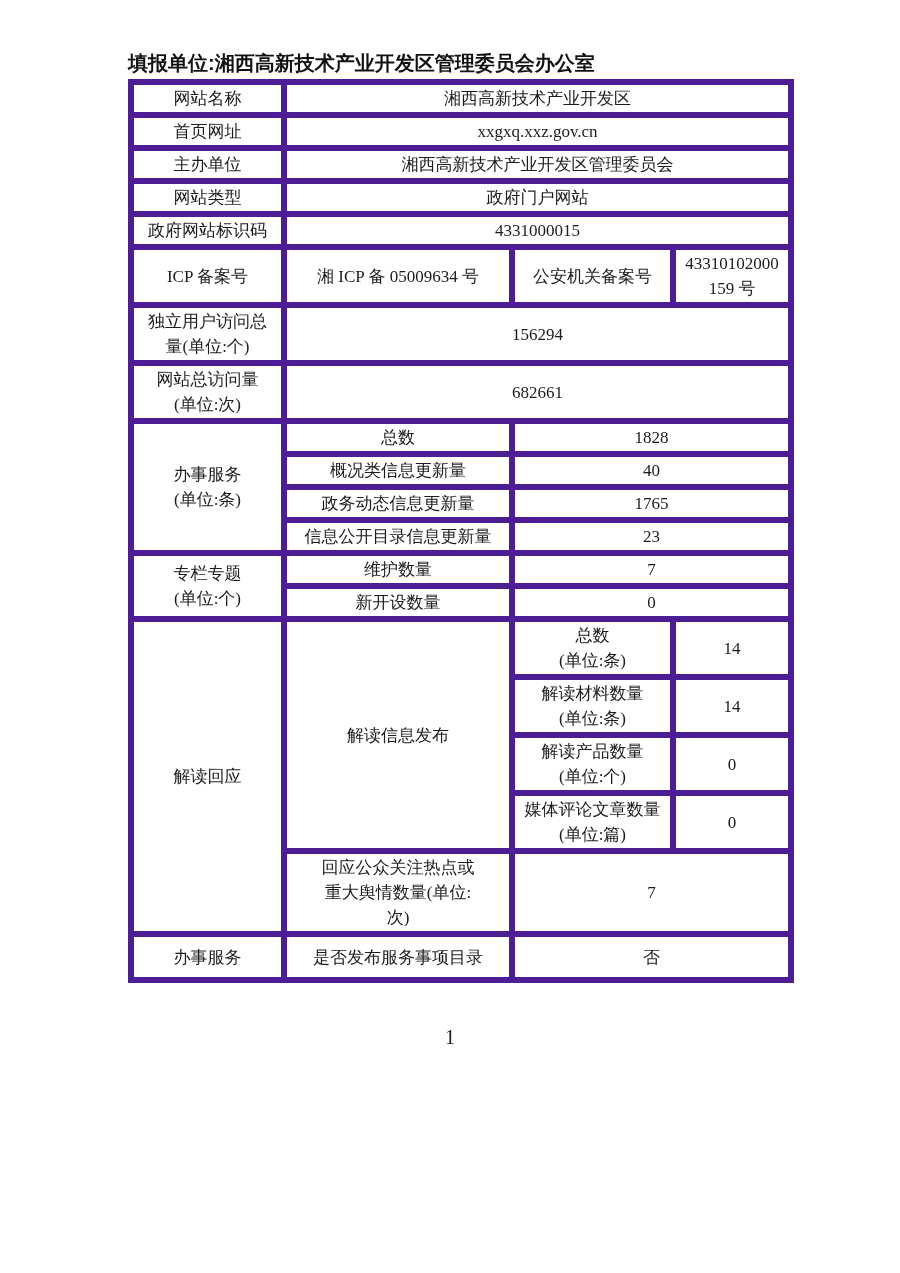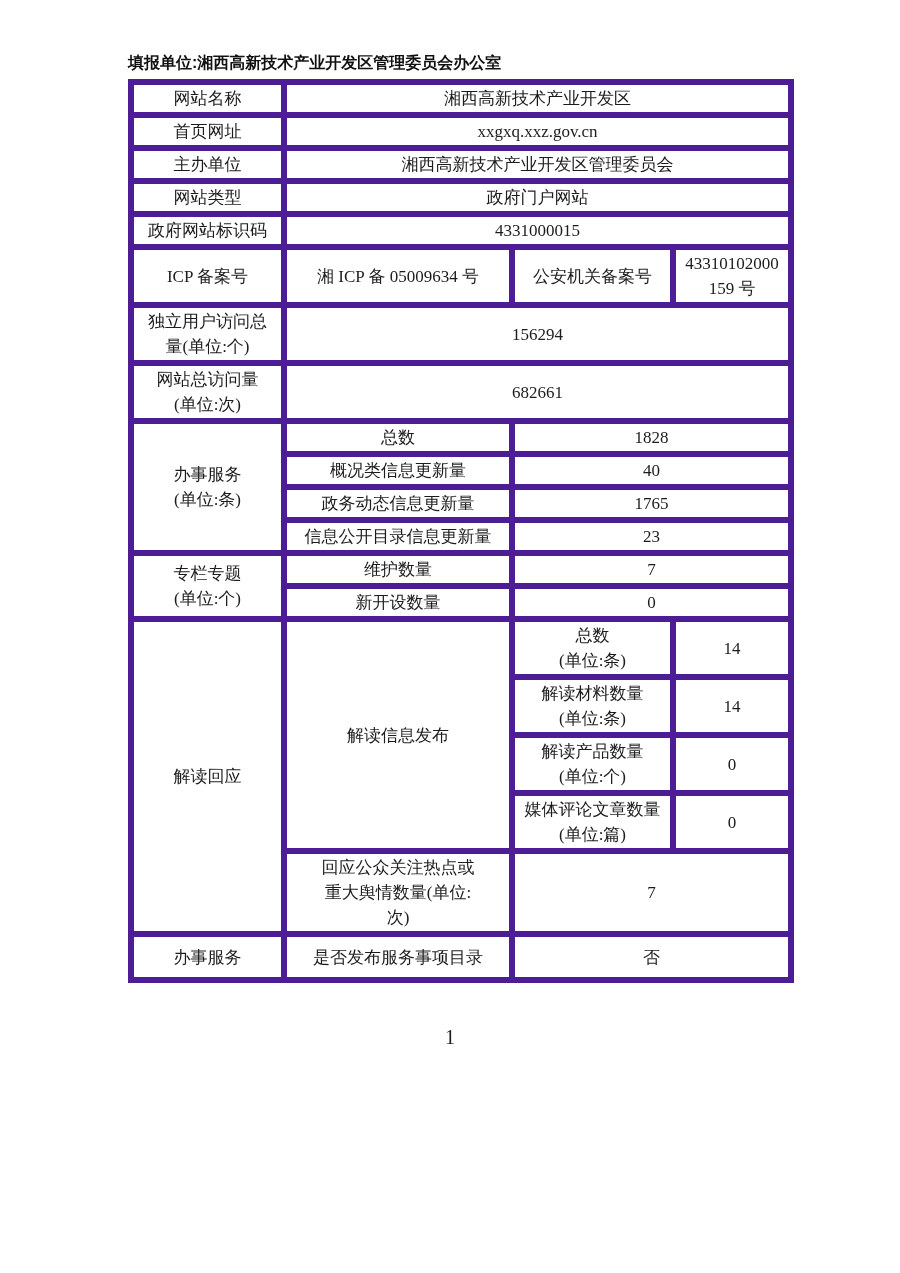--- a/index.html
+++ b/index.html
@@ -33,21 +33,21 @@
     text-align: center;
     font-size: 21px;
     line-height: 24px;
     font-weight: 400;
     color: #1c1c1c;
   }
   .reporting-unit {
     margin: 52px 0 0 128px;
     font-family: "Liberation Sans", "DejaVu Sans", sans-serif;
     font-weight: 700;
-    font-size: 16px;
+    font-size: 20px;
     line-height: 22px;
     color: #111;
     width: 660px;
   }
   table.report {
     margin-left: 128px;
     margin-top: 5px;
     border-collapse: collapse;
     table-layout: fixed;
     width: 660px;

